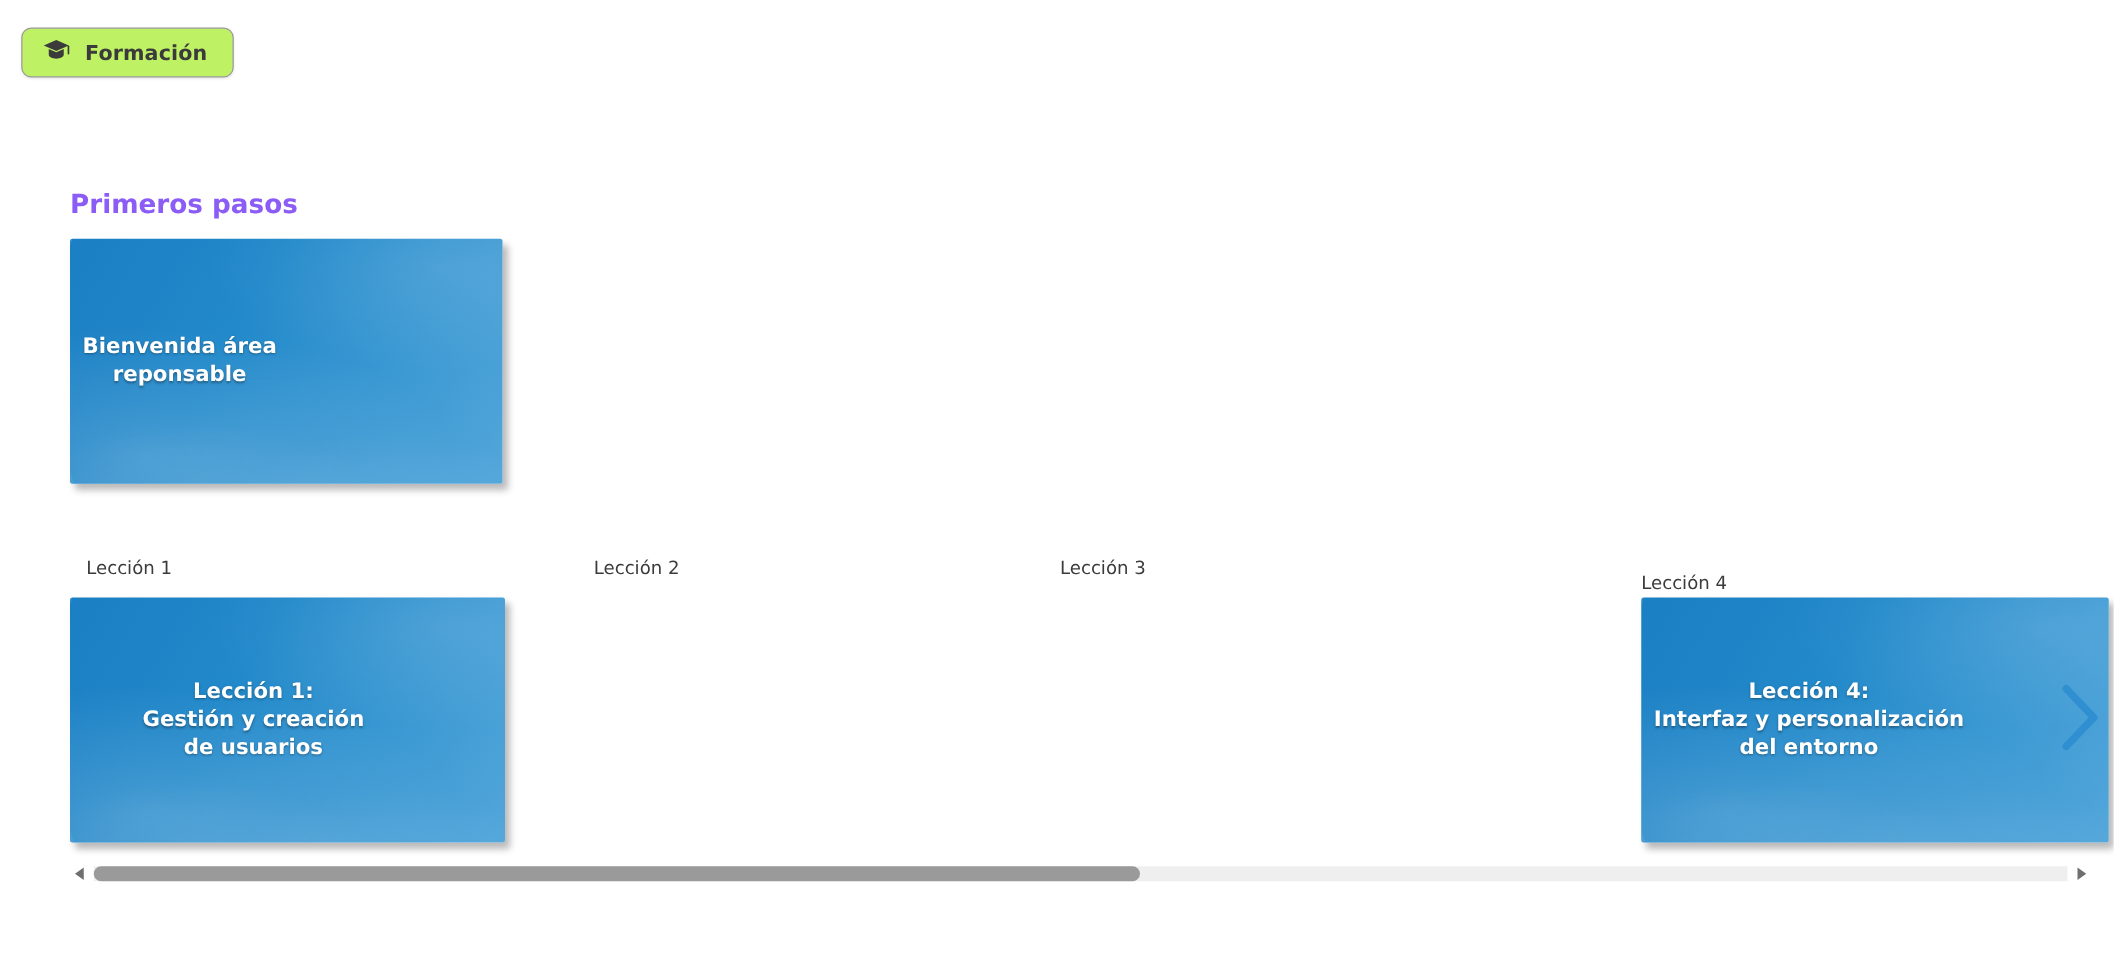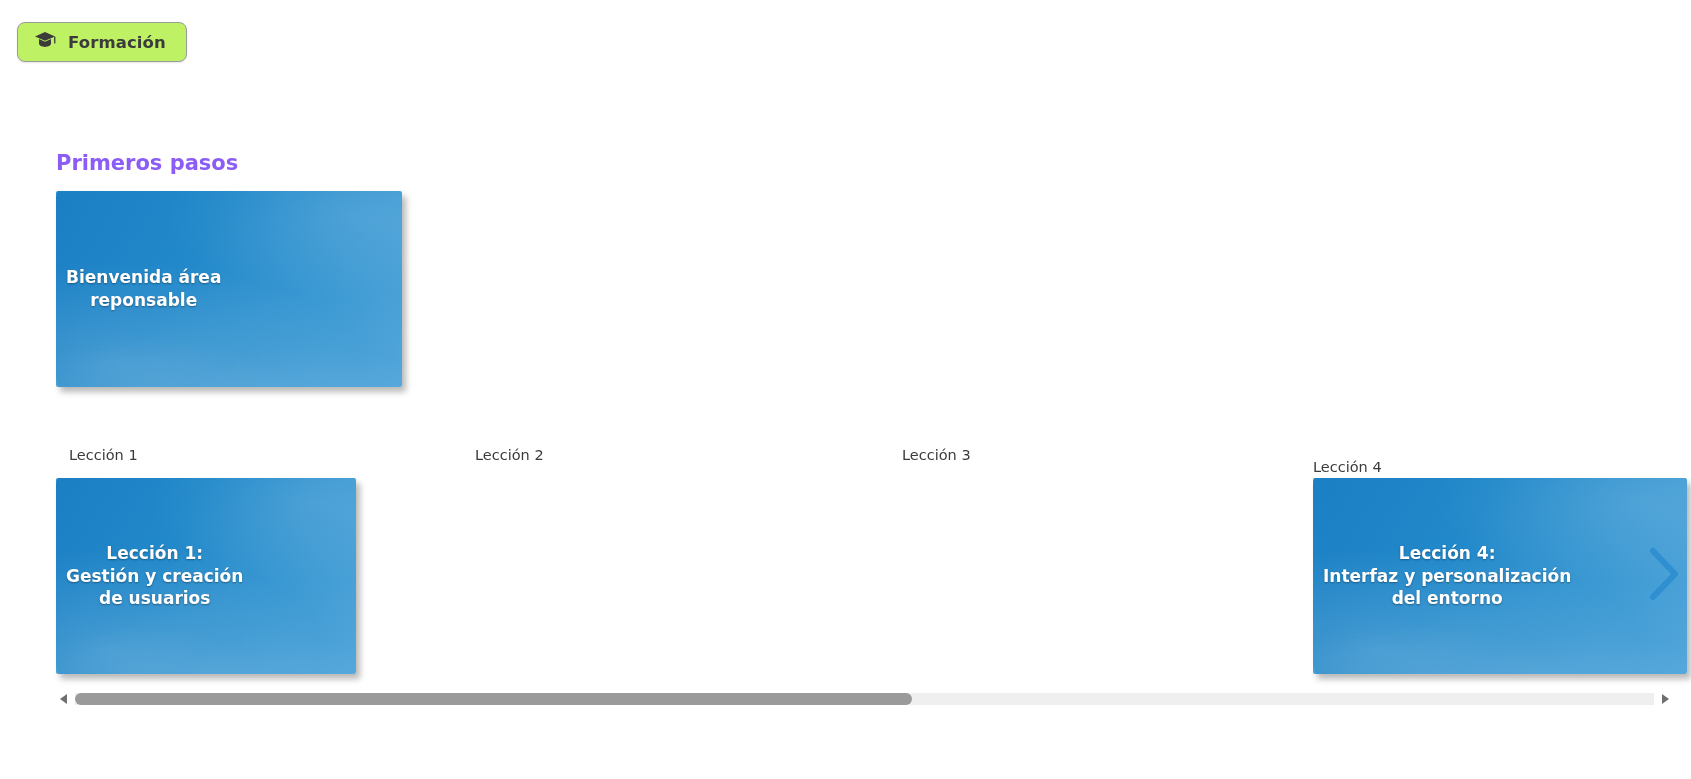--- a/index.html
+++ b/index.html
@@ -207,29 +207,29 @@
 
   <div class="section-title" id="title-primeros">Primeros pasos</div>
 
   <div class="card" id="card-bienvenida">
     <div class="card-text">Bienvenida área
 reponsable</div>
   </div>
 
 
   <div class="lesson-label" style="left:56px;margin-left:13px;">Lección 1</div>
-  <div class="card lesson-card" style="left:56px;">
+  <div class="card lesson-card" style="left:56px;padding-left:48px;">
     <div class="card-text">Lección 1:
 Gestión y creación
 de usuarios</div>
   </div>
 
   <div class="lesson-label" style="left:475px;">Lección 2</div>
 
-  <div class="lesson-label" style="left:902px;">Lección 3</div>
+  <div class="lesson-label" style="left:848px;">Lección 3</div>
 
   <div class="lesson-label" style="left:1313px;margin-top:12px;">Lección 4</div>
   <div class="card lesson-card" style="left:1313px; width:374px;">
     <div class="card-text">Lección 4:
 Interfaz y personalización
 del entorno</div>
   </div>
 
   <div class="next-arrow">
     <svg width="40" height="58" viewBox="0 0 40 58" xmlns="http://www.w3.org/2000/svg">

